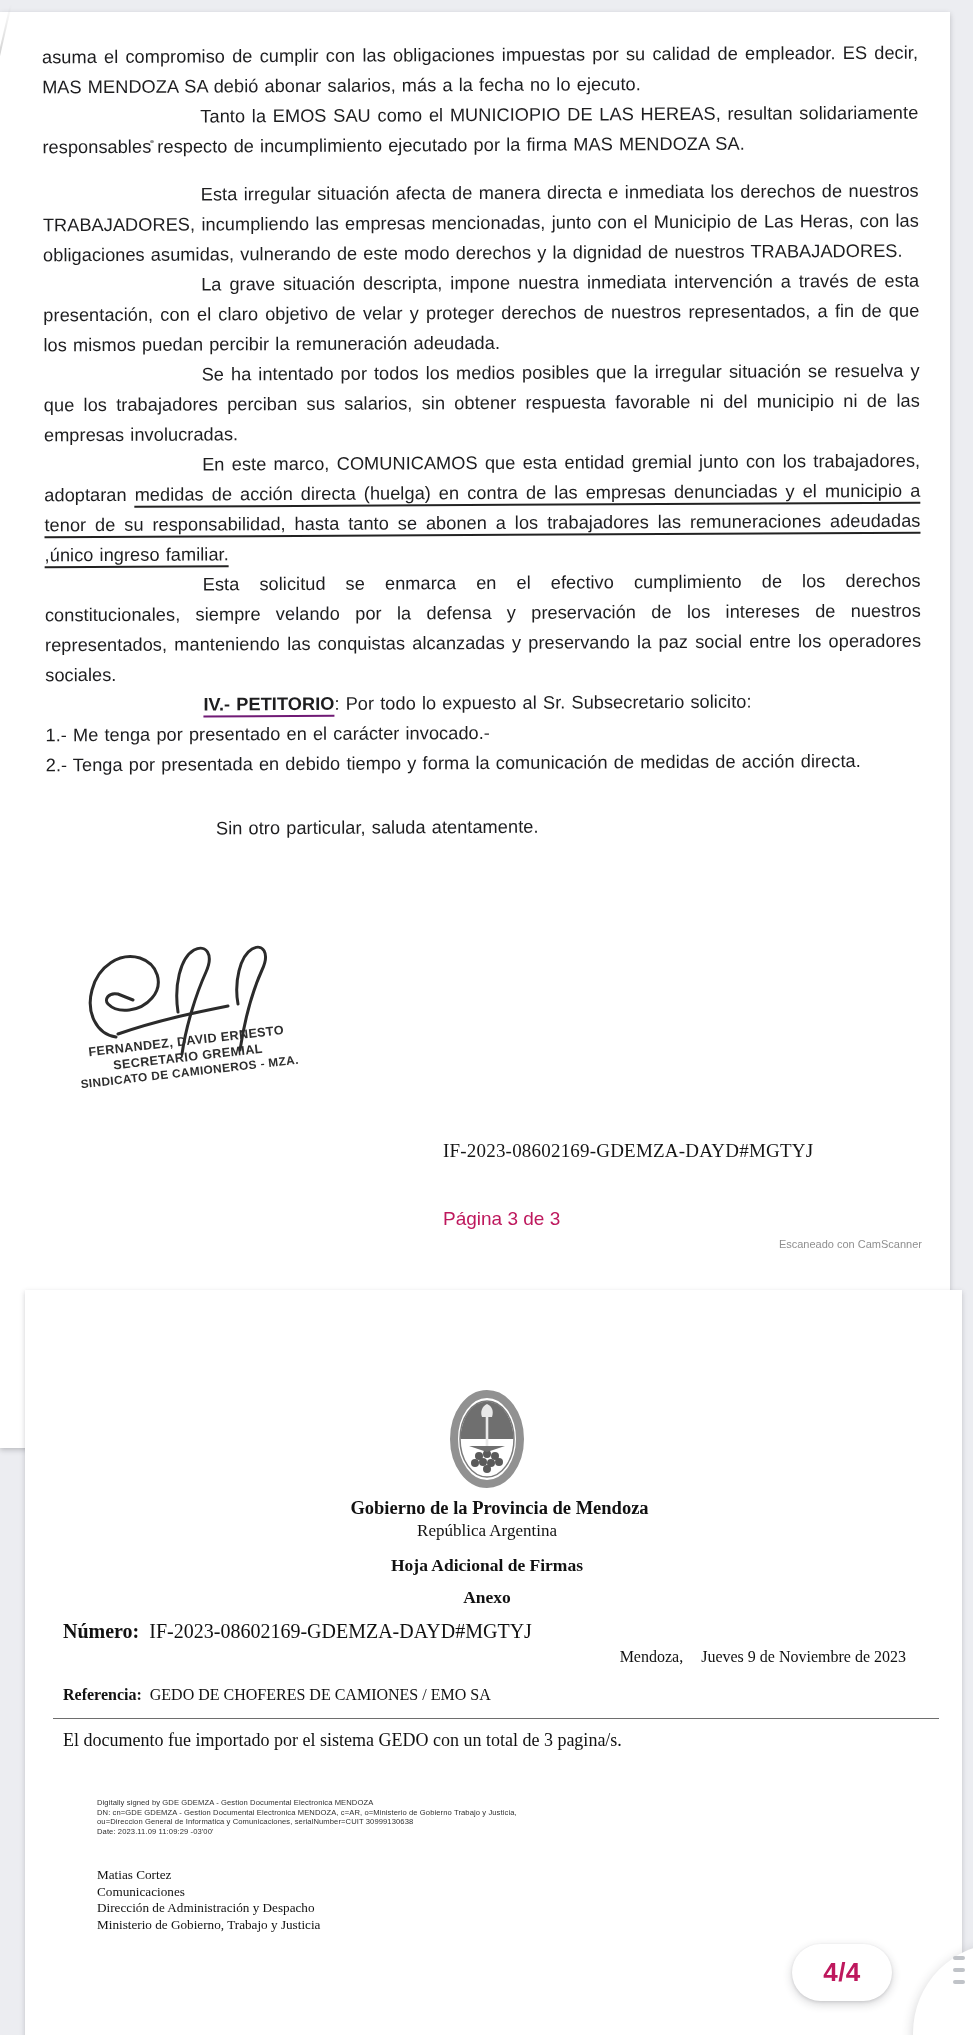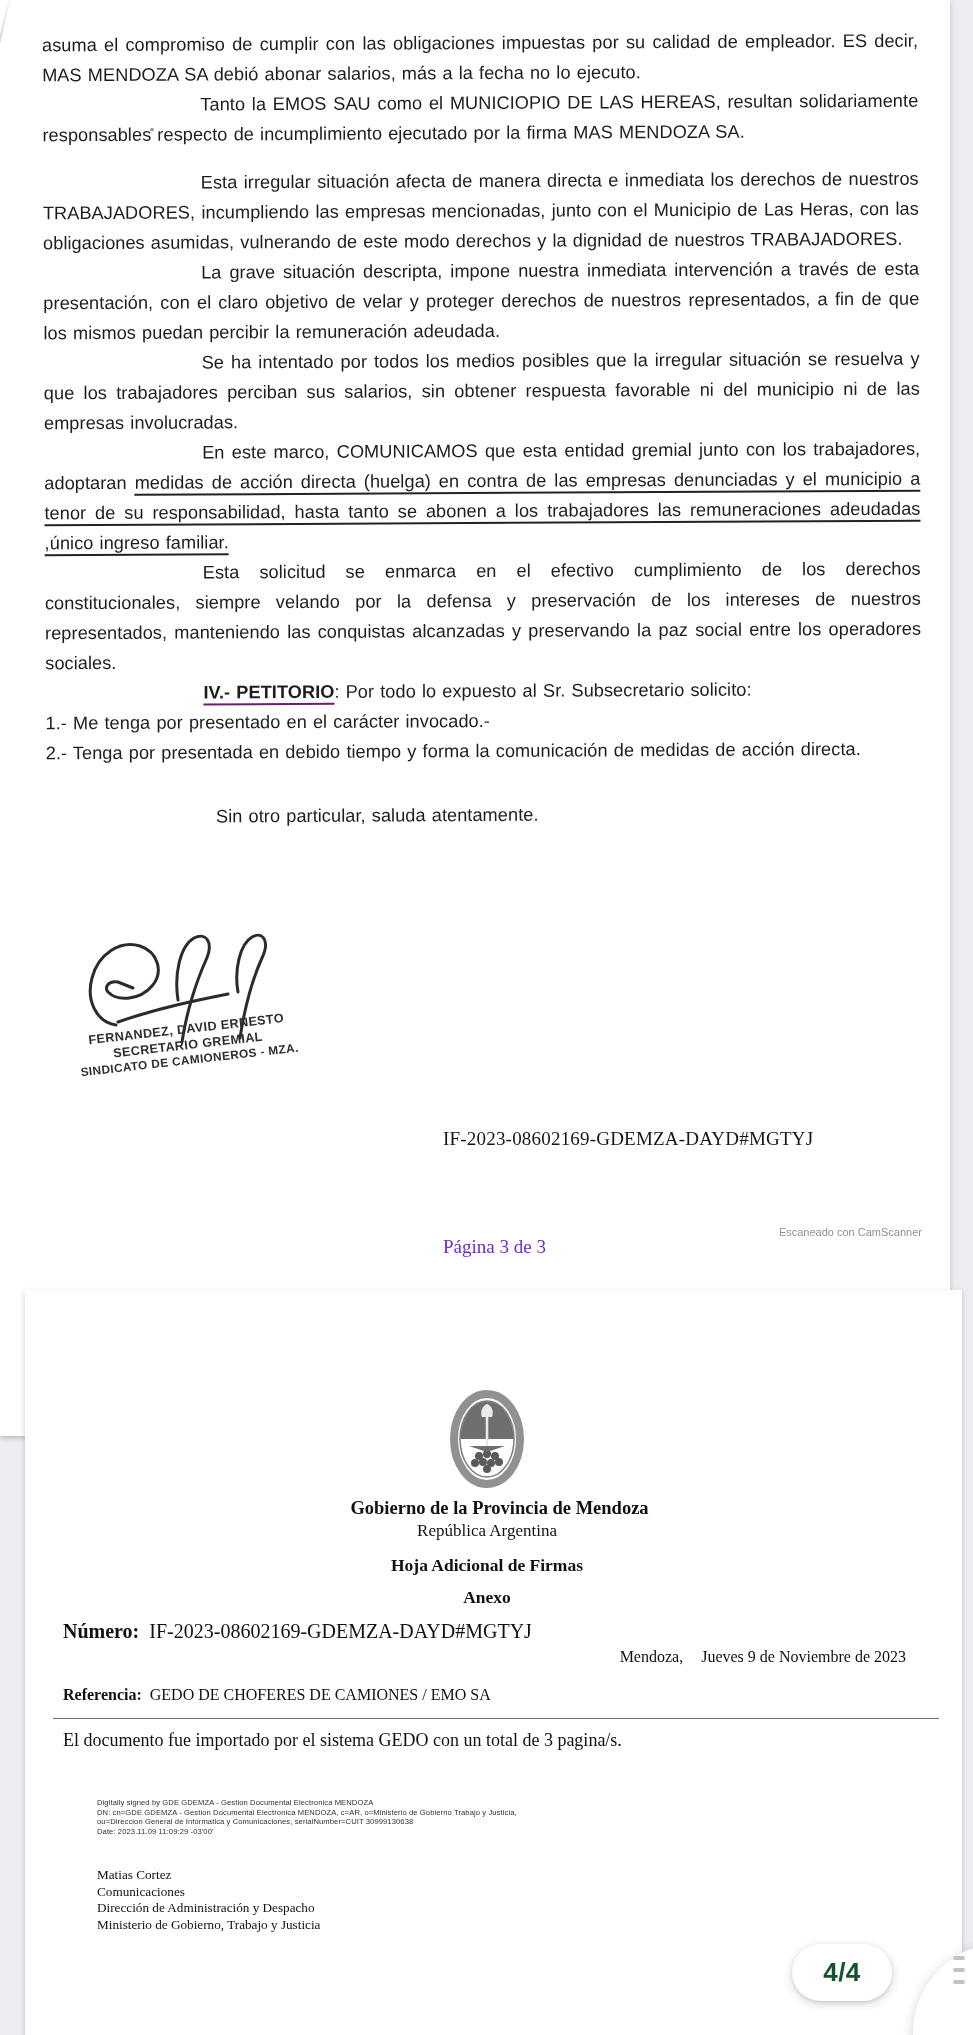--- a/index.html
+++ b/index.html
@@ -6,21 +6,21 @@
   body{
     width:973px;height:2035px;
     background:#ecedf1;
     font-family:"Liberation Sans", sans-serif;
     position:relative;
   }
   .viewer{position:absolute;inset:0;overflow:hidden;}
 
   
   .page{position:absolute;background:#ffffff;}
-  .page1{left:0;top:0;width:950px;height:1436px;box-shadow:0 2px 5px rgba(60,60,70,.28);}
+  .page1{left:0;top:12px;width:950px;height:1436px;box-shadow:0 2px 5px rgba(60,60,70,.28);}
   .page2{left:25px;top:1290px;width:937px;height:780px;box-shadow:0 2px 5px rgba(60,60,70,.25);}
 
   
   .letter-body{
     position:absolute;left:44px;top:28px;width:876px;
     font-size:18.2px;line-height:30px;color:#1d1d1f;
     text-align:justify;word-spacing:1px;letter-spacing:.05px;
     transform:rotate(-0.3deg);
   }
   .letter-body p{margin:0;}
@@ -45,21 +45,21 @@
   }
   .stamp .s3{font-size:11.8px;}
 
   .doc-number{
     position:absolute;left:443px;top:1128px;
     font-family:"Liberation Serif", serif;font-size:19px;color:#161616;
     letter-spacing:.2px;white-space:nowrap;
   }
   .page-label{
     position:absolute;left:443px;top:1196px;
-    font-family:Liberation Serif, serif;font-size:19px;color:#6d28d9;margin-top:40px;
+    font-family:Liberation Sans, sans-serif;font-size:19px;color:#be185d;
   }
   .scanner-note{
     position:absolute;right:28px;top:1226px;
     font-size:11px;color:#8f8f8f;
   }
 
   
   .page2{font-family:"Liberation Serif", serif;color:#111;}
   .p2-head{position:absolute;top:100px;left:0;width:924px;text-align:center;}
   .emblem{display:block;margin:0 auto;}
@@ -83,21 +83,21 @@
     font-size:7.6px;line-height:9.6px;color:#2f2f2f;letter-spacing:.1px;
   }
   .signer{position:absolute;left:72px;top:577px;font-size:13.2px;line-height:16.5px;}
 
   
   .badge{
     position:absolute;left:792px;top:1944px;width:100px;height:57px;
     background:#fff;border-radius:28.5px;
     box-shadow:0 3px 10px rgba(40,40,50,.20), 0 1px 3px rgba(40,40,50,.12);
     display:flex;align-items:center;justify-content:center;
-    font-size:26px;font-weight:bold;color:#14532d;letter-spacing:.5px;
+    font-size:26px;font-weight:bold;color:#be185d;letter-spacing:.5px;
     font-family:"Liberation Sans", sans-serif;
   }
   .fab{
     position:absolute;left:913px;top:1943px;width:180px;height:180px;
     background:#fff;border-radius:50%;
     box-shadow:0 3px 12px rgba(40,40,50,.22);
   }
   .fab .bar{position:absolute;width:12px;height:3.5px;border-radius:2px;background:#c0c3c8;left:40px;}
   .fab .b1{top:13px;}
   .fab .b2{top:25px;}

